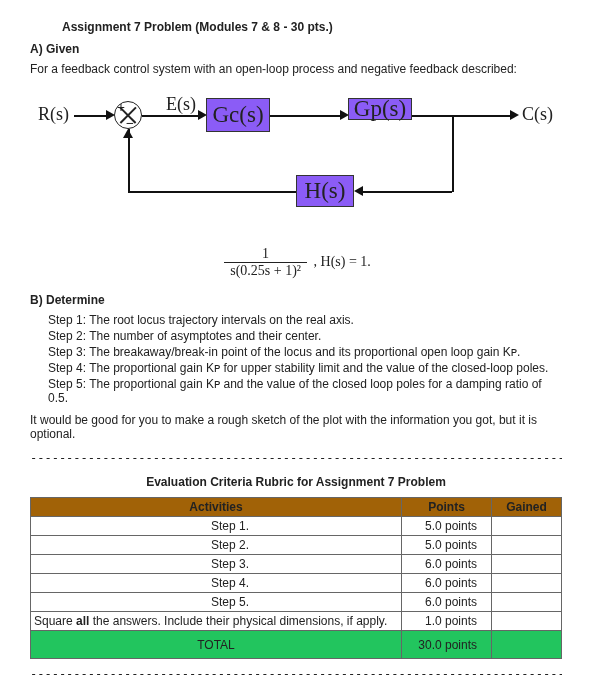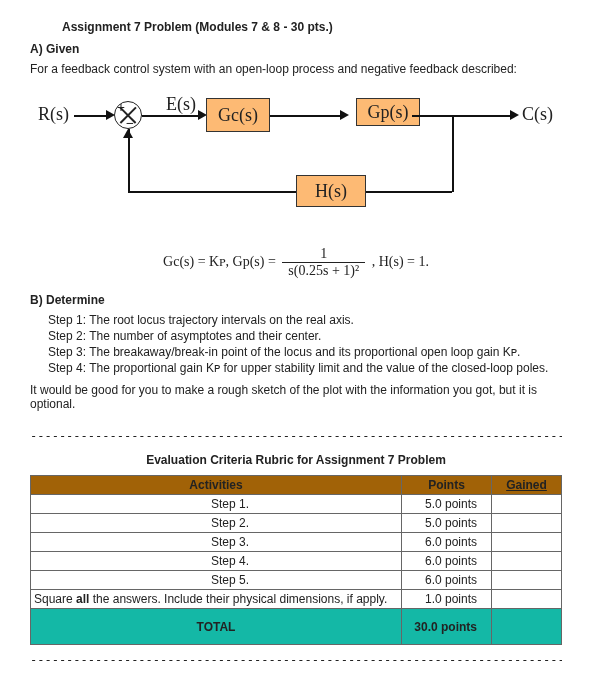--- a/index.html
+++ b/index.html
@@ -32,23 +32,23 @@
     }
     .sumnode::before, .sumnode::after {
       content: ""; position: absolute; background: #222;
     }
     .sumnode::before { left: 2px; right: 2px; top: 50%; height: 1.5px; transform: translateY(-50%) rotate(45deg); }
     .sumnode::after  { left: 2px; right: 2px; top: 50%; height: 1.5px; transform: translateY(-50%) rotate(-45deg); }
     .sumsign { position: absolute; font-size: 14px; font-weight: bold; }
     .block {
       position: absolute;
       border: 1.5px solid #333;
-      background: #fdba74;
+      background: #8b5cf6;
       display: flex; align-items: center; justify-content: center;
-      font-size: 18px;
+      font-size: 23px;
     }
     .hline, .vline { position: absolute; background: #111; }
     .hline { height: 1.5px; }
     .vline { width: 1.5px; }
     .arrow-r, .arrow-l, .arrow-u {
       position: absolute; width: 0; height: 0;
     }
     .arrow-r { border-top: 5px solid transparent; border-bottom: 5px solid transparent; border-left: 9px solid #111; }
     .arrow-l { border-top: 5px solid transparent; border-bottom: 5px solid transparent; border-right: 9px solid #111; }
     .arrow-u { border-left: 5px solid transparent; border-right: 5px solid transparent; border-bottom: 9px solid #111; }
@@ -58,38 +58,38 @@
       font-family: "Times New Roman", serif;
       font-size: 14px;
       margin: 2px 0 14px 0;
     }
     .frac { display: inline-block; vertical-align: middle; text-align: center; margin: 0 3px; }
     .frac .num { display: block; border-bottom: 1px solid #222; padding: 0 6px; }
     .frac .den { display: block; padding: 0 6px; }
     
     .steps { margin: 4px 0 8px 18px; }
     .steps div { margin-bottom: 2px; }
-    .note { margin-bottom: 18px; }
+    .note { margin-bottom: 10px; }
     .dashes {
       white-space: nowrap;
       overflow: hidden;
       font-family: monospace;
       letter-spacing: 0px;
       margin: 4px 0;
     }
     .rubric-title { text-align: center; font-weight: bold; margin: 10px 0 8px; }
     
     table { border-collapse: collapse; width: 100%; }
     td, th { border: 1px solid #666; padding: 2px 6px; font-size: 12px; }
     th { text-align: center; font-weight: bold; }
     .hdr { background: #a16207; }
     .act { text-align: center; padding-left: 34px; }
     .pts { text-align: right; padding-right: 14px; }
-    .gain { width: 70px; text-decoration: underline; }
-    .totalrow td { background: #14b8a6; font-weight: bold; height: 36px; }
+    .gain { width: 70px; }
+    .totalrow td { background: #22c55e; font-weight: normal; height: 28px; }
     .totalrow .totlabel { text-align: center; }
     .totalrow .totval { text-align: right; padding-right: 14px; }
     .desc-left { text-align: center; }
     .sq-left { padding-left: 3px; }
   </style>
 </head>
 <body>
 
 <div class="title">Assignment 7 Problem (Modules 7 &amp; 8 - 30 pts.)</div>
 <div class="section-label">A) Given</div>
@@ -106,52 +106,52 @@
 
   <div class="hline" style="left:104px; top:29px; width:58px;"></div>
   <span class="lbl" style="left:128px; top:8px;">E(s)</span>
   <div class="arrow-r" style="left:160px; top:24px;"></div>
 
   <div class="block" style="left:168px; top:12px; width:64px; height:34px;">Gc(s)</div>
 
   <div class="hline" style="left:232px; top:29px; width:72px;"></div>
   <div class="arrow-r" style="left:302px; top:24px;"></div>
 
-  <div class="block" style="left:318px; top:12px; width:64px; height:28px;">Gp(s)</div>
+  <div class="block" style="left:310px; top:12px; width:64px; height:22px;">Gp(s)</div>
 
   <div class="hline" style="left:374px; top:29px; width:100px;"></div>
   <div class="arrow-r" style="left:472px; top:24px;"></div>
   <span class="lbl" style="left:484px; top:18px;">C(s)</span>
 
   <div class="vline" style="left:414px; top:29px; height:77px;"></div>
   <div class="hline" style="left:324px; top:105px; width:90px;"></div>
   <div class="arrow-l" style="left:316px; top:100px;"></div>
 
-  <div class="block" style="left:258px; top:89px; width:70px; height:32px;">H(s)</div>
+  <div class="block" style="left:258px; top:89px; width:58px; height:32px;">H(s)</div>
 
   <div class="hline" style="left:90px; top:105px; width:168px;"></div>
   <div class="vline" style="left:90px; top:43px; height:63px;"></div>
   <div class="arrow-u" style="left:85px; top:43px;"></div>
 </div>
 
 <div class="eqrow">
-  <span>Gc(s) = Kᴘ,  Gp(s) = </span>
   <span class="frac">
     <span class="num">1</span>
     <span class="den">s(0.25s + 1)²</span>
   </span>
   <span>,  H(s) = 1.</span>
 </div>
 
 <div class="section-label">B) Determine</div>
 <div class="steps">
   <div>Step 1: The root locus trajectory intervals on the real axis.</div>
   <div>Step 2: The number of asymptotes and their center.</div>
   <div>Step 3: The breakaway/break-in point of the locus and its proportional open loop gain Kᴘ.</div>
   <div>Step 4: The proportional gain Kᴘ for upper stability limit and the value of the closed-loop poles.</div>
+  <div>Step 5: The proportional gain Kᴘ and the value of the closed loop poles for a damping ratio of 0.5.</div>
 </div>
 <div class="note">It would be good for you to make a rough sketch of the plot with the information you got, but it is optional.</div>
 <div class="dashes">--------------------------------------------------------------------------------------------------------------</div>
 
 <div class="rubric-title">Evaluation Criteria Rubric for Assignment 7 Problem</div>
 <table>
   <tbody>
       <tr class="hdr">
     <th>Activities</th>
     <th style="width:90px">Points</th>

